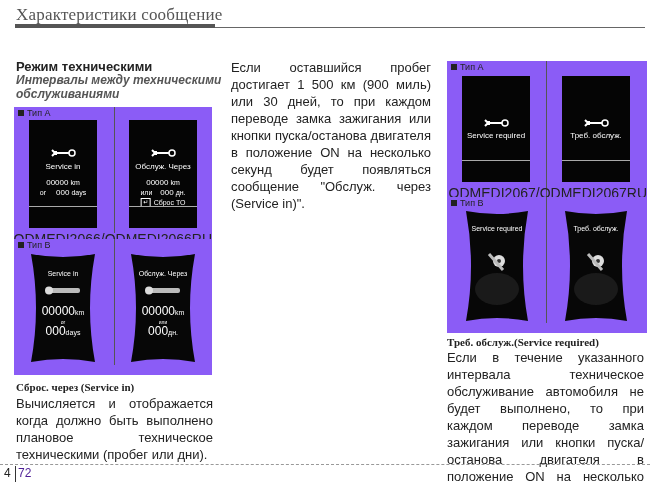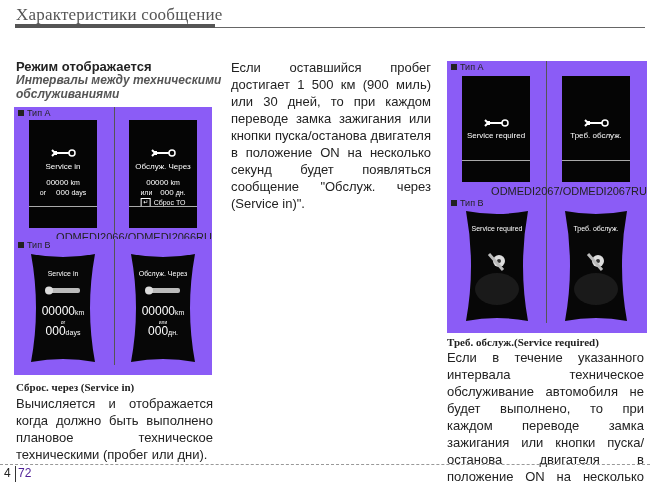--- a/index.html
+++ b/index.html
@@ -8,21 +8,21 @@
   .hdr-bar { position:absolute; left:15px; top:24px; width:200px; height:4px; background:#555; }
   .hdr-line { position:absolute; left:215px; top:27px; width:430px; height:1px; background:#666; }
 
   .h1 { position:absolute; left:16px; top:59px; font-size:13px; font-weight:bold; color:#222; }
   .h2 { position:absolute; left:16px; top:73px; font-size:12px; font-weight:bold; font-style:italic; color:#555; line-height:14px; width:210px; }
 
   .figbox { position:absolute; background:#8b5cf6; }
   .figdiv { position:absolute; width:1px; background:#555; }
   .figlabel { position:absolute; font-size:9px; color:#222; display:flex; align-items:center; gap:3px; }
   .figlabel .sq { width:6px; height:6px; background:#222; display:inline-block; }
-  .caption { position:absolute; font-size:11px; color:#222; text-align:left; }
+  .caption { position:absolute; font-size:14px; color:#222; text-align:left; }
 
   .scrA { position:absolute; background:#050505; color:#fff; font-size:8px; text-align:center; }
   .scrA .sep { position:absolute; left:0; right:0; height:1px; background:#aaa; }
   .wrench { position:absolute; left:50%; transform:translateX(-50%); width:26px; height:10px; }
   .scrA .t { position:absolute; left:0; right:0; text-align:center; font-size:8px; }
   .scrA .row { position:absolute; left:0; right:0; font-size:7px; text-align:center; }
   .scrA .row b { font-weight:normal; font-size:8px; }
   .reset { position:absolute; left:50%; transform:translateX(-50%); font-size:7px; display:flex; align-items:center; gap:3px; white-space:nowrap; }
   .reset .key { border:1px solid #fff; width:8px; height:7px; font-size:6px; line-height:7px; text-align:center; }
 
@@ -42,21 +42,21 @@
   .pg-div { position:absolute; left:15px; top:466px; width:1px; height:16px; background:#333; }
   .pg-num { position:absolute; left:18px; top:466px; font-size:12px; color:#4c1d95; }
 </style>
 </head>
 <body>
 
 <div class="hdr-title">Характеристики сообщение</div>
 <div class="hdr-bar"></div>
 <div class="hdr-line"></div>
 
-<div class="h1">Режим отображается</div>
+<div class="h1">Режим техническими</div>
 <div class="h2">Интервалы между техническими обслуживаниями</div>
 
 <div class="figbox" style="left:14px; top:107px; width:198px; height:134px;">
   <div class="figlabel" style="left:4px; top:1px;">
     <span class="sq"></span>
     <span>Тип A</span>
   </div>
   <div class="figdiv" style="left:100px; top:0; height:126px;"></div>
 
   <div class="scrA" style="left:15px; top:13px; width:68px; height:108px;">

